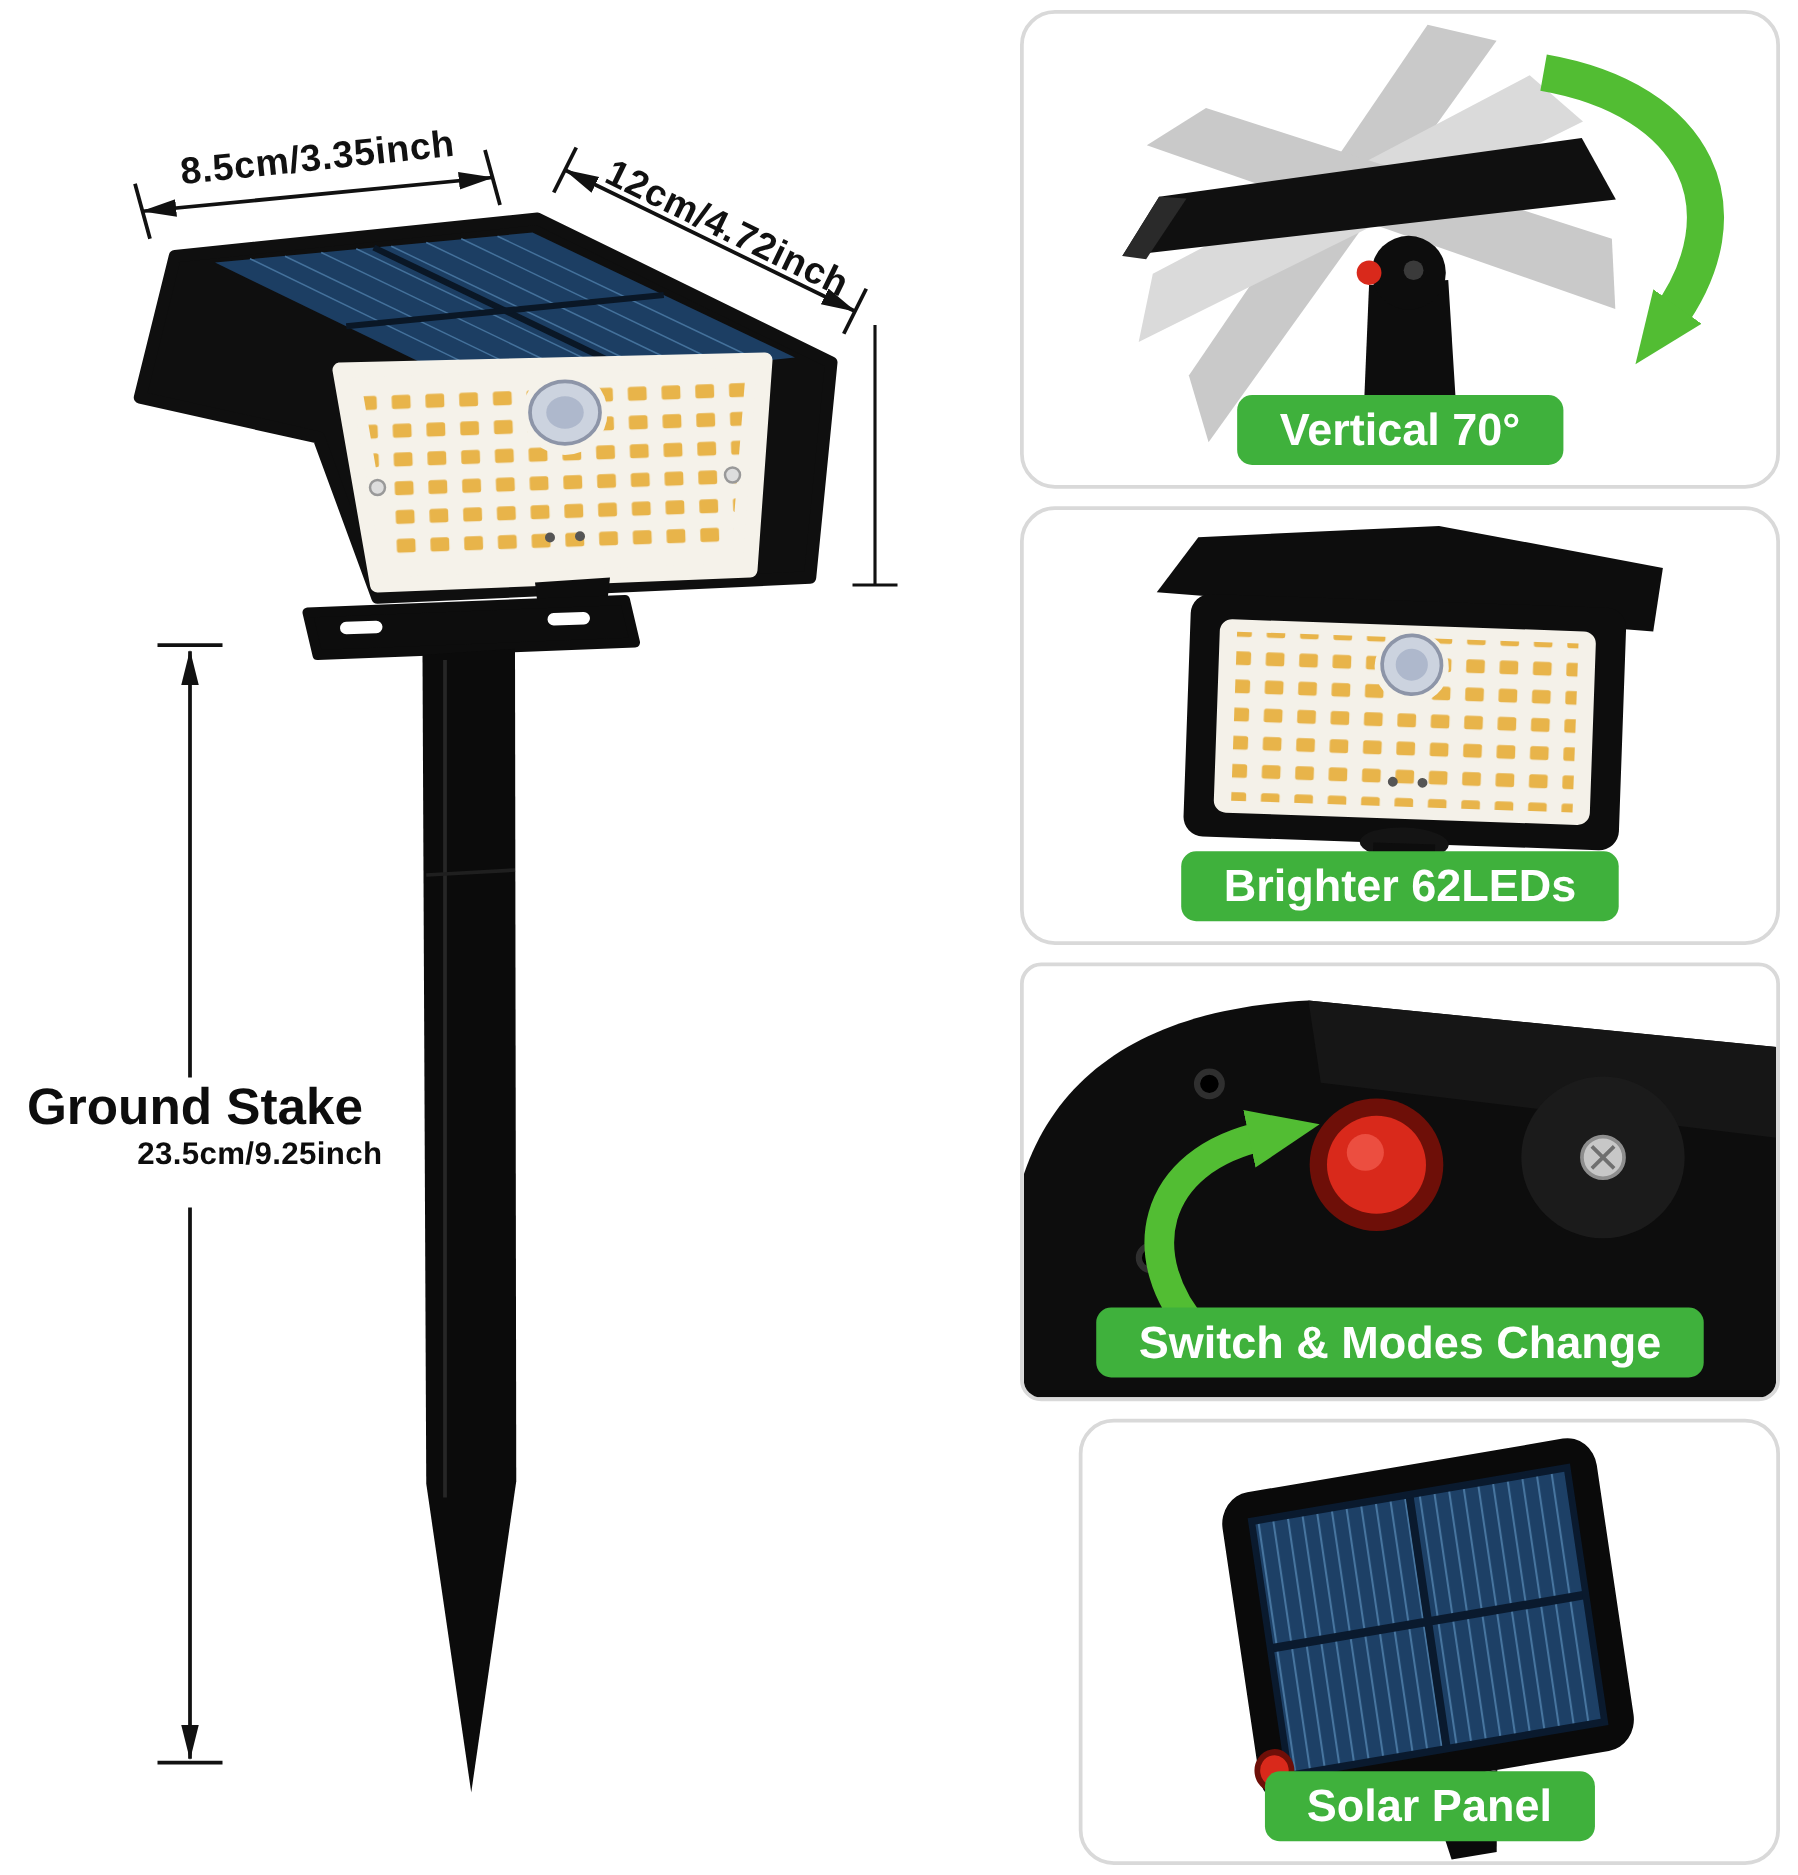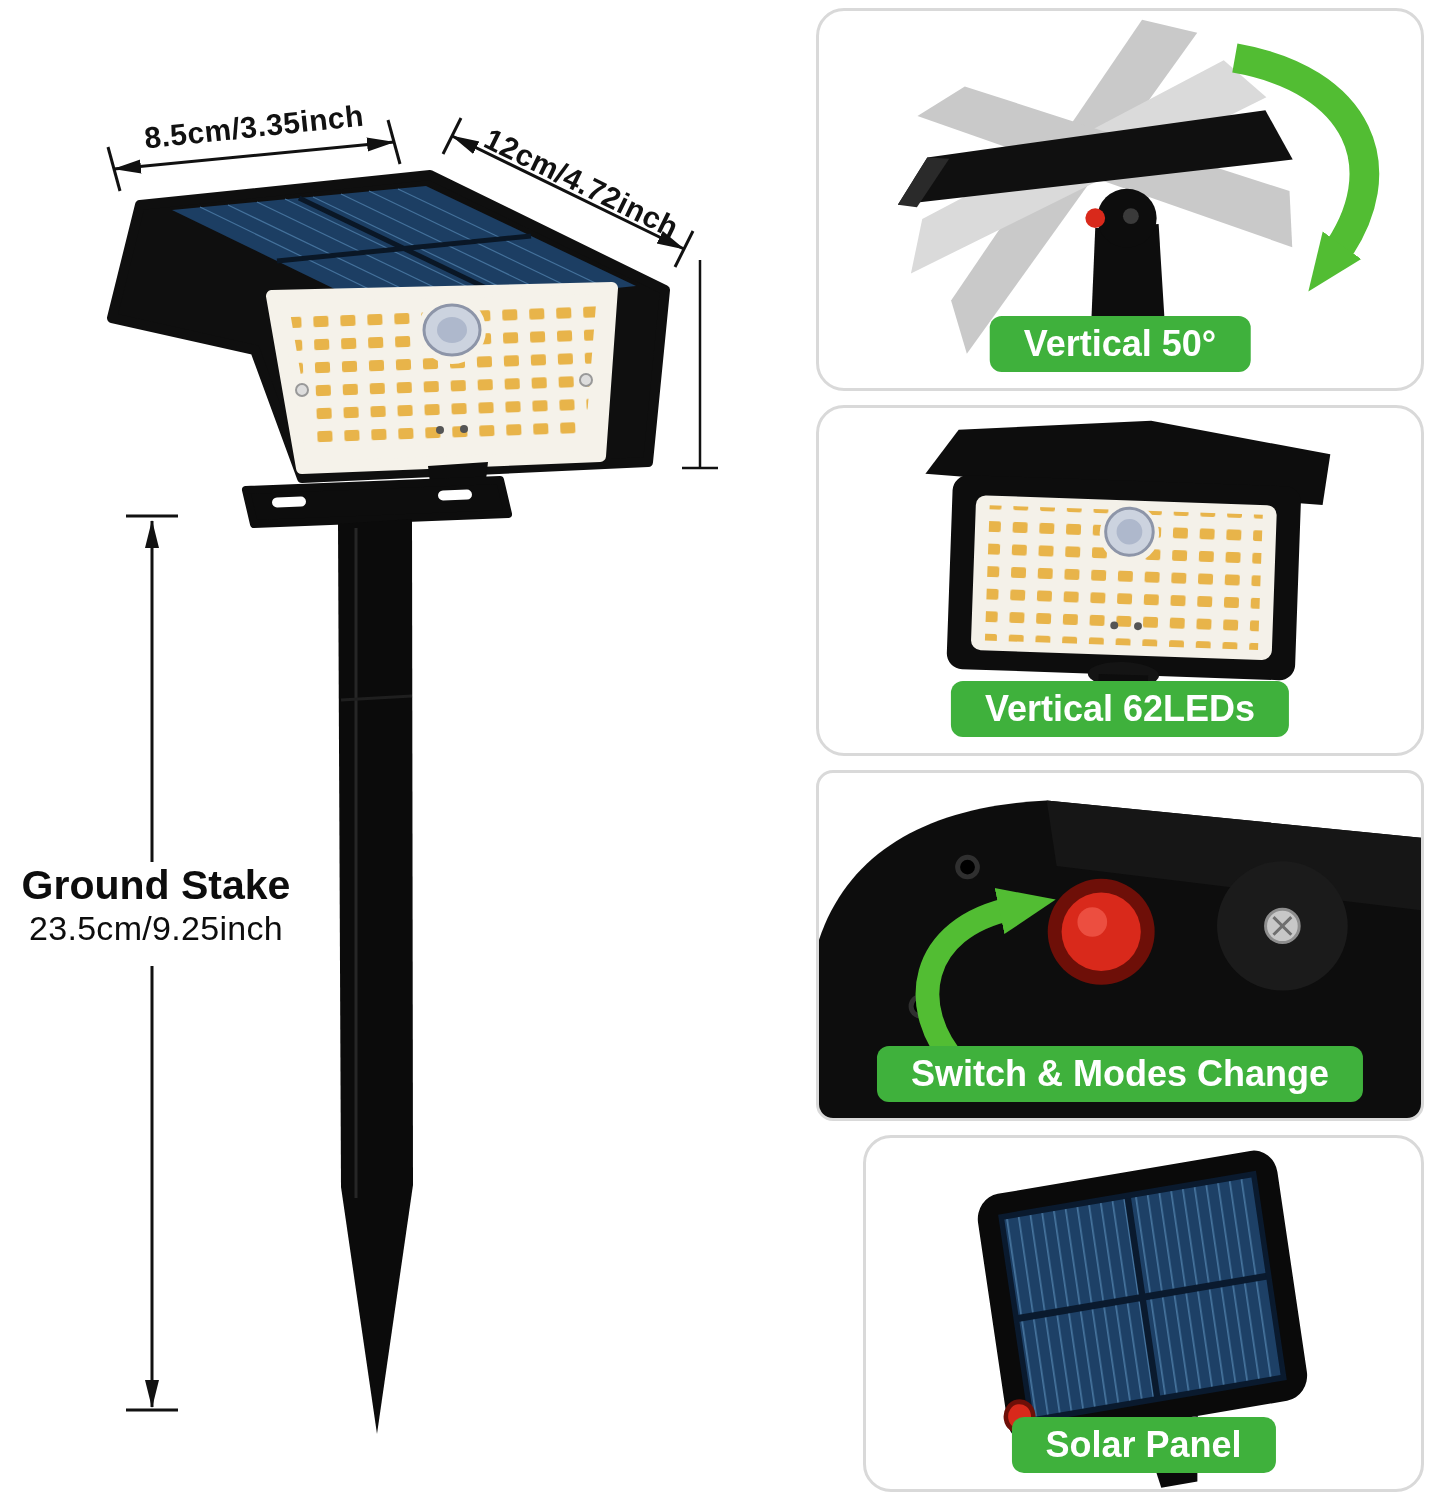--- a/index.html
+++ b/index.html
@@ -7,21 +7,21 @@
   .page { position:relative; width:1438px; height:1500px; display:flex; background:#fff; }
 
   
   .left-panel { position:relative; width:800px; height:1500px; flex:0 0 auto; }
   .left-panel svg { position:absolute; left:0; top:0; }
   .dim-label { position:absolute; color:#111; font-weight:600; font-size:30px; text-align:center; letter-spacing:.5px; }
   .width-label { left:118px; top:110px; width:272px; transform:rotate(-6deg); }
   .depth-label { left:462px; top:108px; width:266px; transform:rotate(26deg); transform-origin:0 50%; }
   .stake-label { position:absolute; left:6px; top:862px; width:300px; text-align:center; color:#0d0d0d; }
   .stake-title { font-size:41px; font-weight:700; }
-  .stake-length { font-size:34px; font-weight:400; letter-spacing:.3px; }
+  .stake-length { font-size:25px; font-weight:700; letter-spacing:.3px;text-align:right; }
 
   
   .feature-column { flex:1; padding:8px 14px 8px 16px; display:flex; flex-direction:column; gap:14px; }
   .card { position:relative; border:3px solid var(--card-border,#d9d9d9); border-radius:28px; overflow:hidden; background:#fff; }
   .card-1 { height:384px; } .card-2 { height:352px; } .card-3 { height:352px;border-radius:17px; } .card-4 { height:358px;margin-left:47px; }
   .card-art { position:absolute; inset:0; width:100%; height:100%; }
   .pill { position:absolute; left:50%; bottom:16px; transform:translateX(-50%);
           background:var(--accent-green,#3fb13c); color:#fff; font-size:36px; font-weight:700;
           padding:7px 34px; border-radius:12px; white-space:nowrap; z-index:2; }
   .ghost { fill:#c9c9c9; }
@@ -142,21 +142,21 @@
             <path d="M-205,-12 L-172,-58 L172,-82 L196,-30 Z" fill="#101010"></path>
             <path d="M-205,-12 L-172,-58 L-150,-55 L-186,-8 Z" fill="#2a2a2a"></path>
           </g>
           <path d="M-6,26 L58,22 L64,120 L-10,122 Z" fill="#0d0d0d"></path>
           <circle cx="26" cy="16" r="30" fill="#0d0d0d"></circle>
           <circle cx="-6" cy="16" r="10" style="fill:var(--button-red,#d9291b)"></circle>
           <circle cx="30" cy="14" r="8" fill="#3a3a3a"></circle>
         </g>
         <path d="M 420 48 C 545 70 585 160 520 250" fill="none" style="stroke:var(--arrow-green,#52bd33)" stroke-width="30" marker-end="url(#gArr1)"></path>
       </svg>
-      <div class="pill">Vertical 50°</div>
+      <div class="pill">Vertical 70°</div>
     </div>
 
     <div class="card card-2">
       <svg class="card-art" viewBox="0 0 608 352" preserveAspectRatio="none">
         <defs>
           <pattern id="led2" width="27" height="23" patternUnits="userSpaceOnUse">
             <rect x="5" y="5" width="15" height="11" rx="2" style="fill:var(--led-amber,#e8b44a)"></rect>
           </pattern>
         </defs>
         <g transform="rotate(2 305 170)">
@@ -166,21 +166,21 @@
           <rect x="170" y="104" width="276" height="138" fill="url(#led2)"></rect>
           <circle cx="312" cy="128" r="30" fill="#f4f1e9"></circle>
           <circle cx="312" cy="126" r="24" fill="#ccd3df" stroke="#8d95a8" stroke-width="3"></circle>
           <circle cx="312" cy="126" r="13" fill="#aeb8cc"></circle>
           <circle cx="300" cy="222" r="4" fill="#555"></circle>
             <circle cx="324" cy="222" r="4" fill="#555"></circle>
           <ellipse cx="311" cy="272" rx="36" ry="13" fill="#141414"></ellipse>
           <rect x="286" y="272" width="50" height="62" fill="#0d0d0d"></rect>
         </g>
       </svg>
-      <div class="pill">Vertical 62LEDs</div>
+      <div class="pill">Brighter 62LEDs</div>
     </div>
 
     <div class="card card-3">
       <svg class="card-art" viewBox="0 0 608 352" preserveAspectRatio="none">
         <defs>
           <marker id="gArr3" markerUnits="userSpaceOnUse" markerWidth="64" markerHeight="56" refX="14" refY="28" orient="auto">
             <path d="M0,4 L58,28 L0,52 Z" style="fill:var(--arrow-green,#52bd33)"></path>
           </marker>
         </defs>
         <path d="M0,170 C30,80 110,34 230,28 L608,66 L608,352 L0,352 Z" fill="#0d0d0d"></path>

